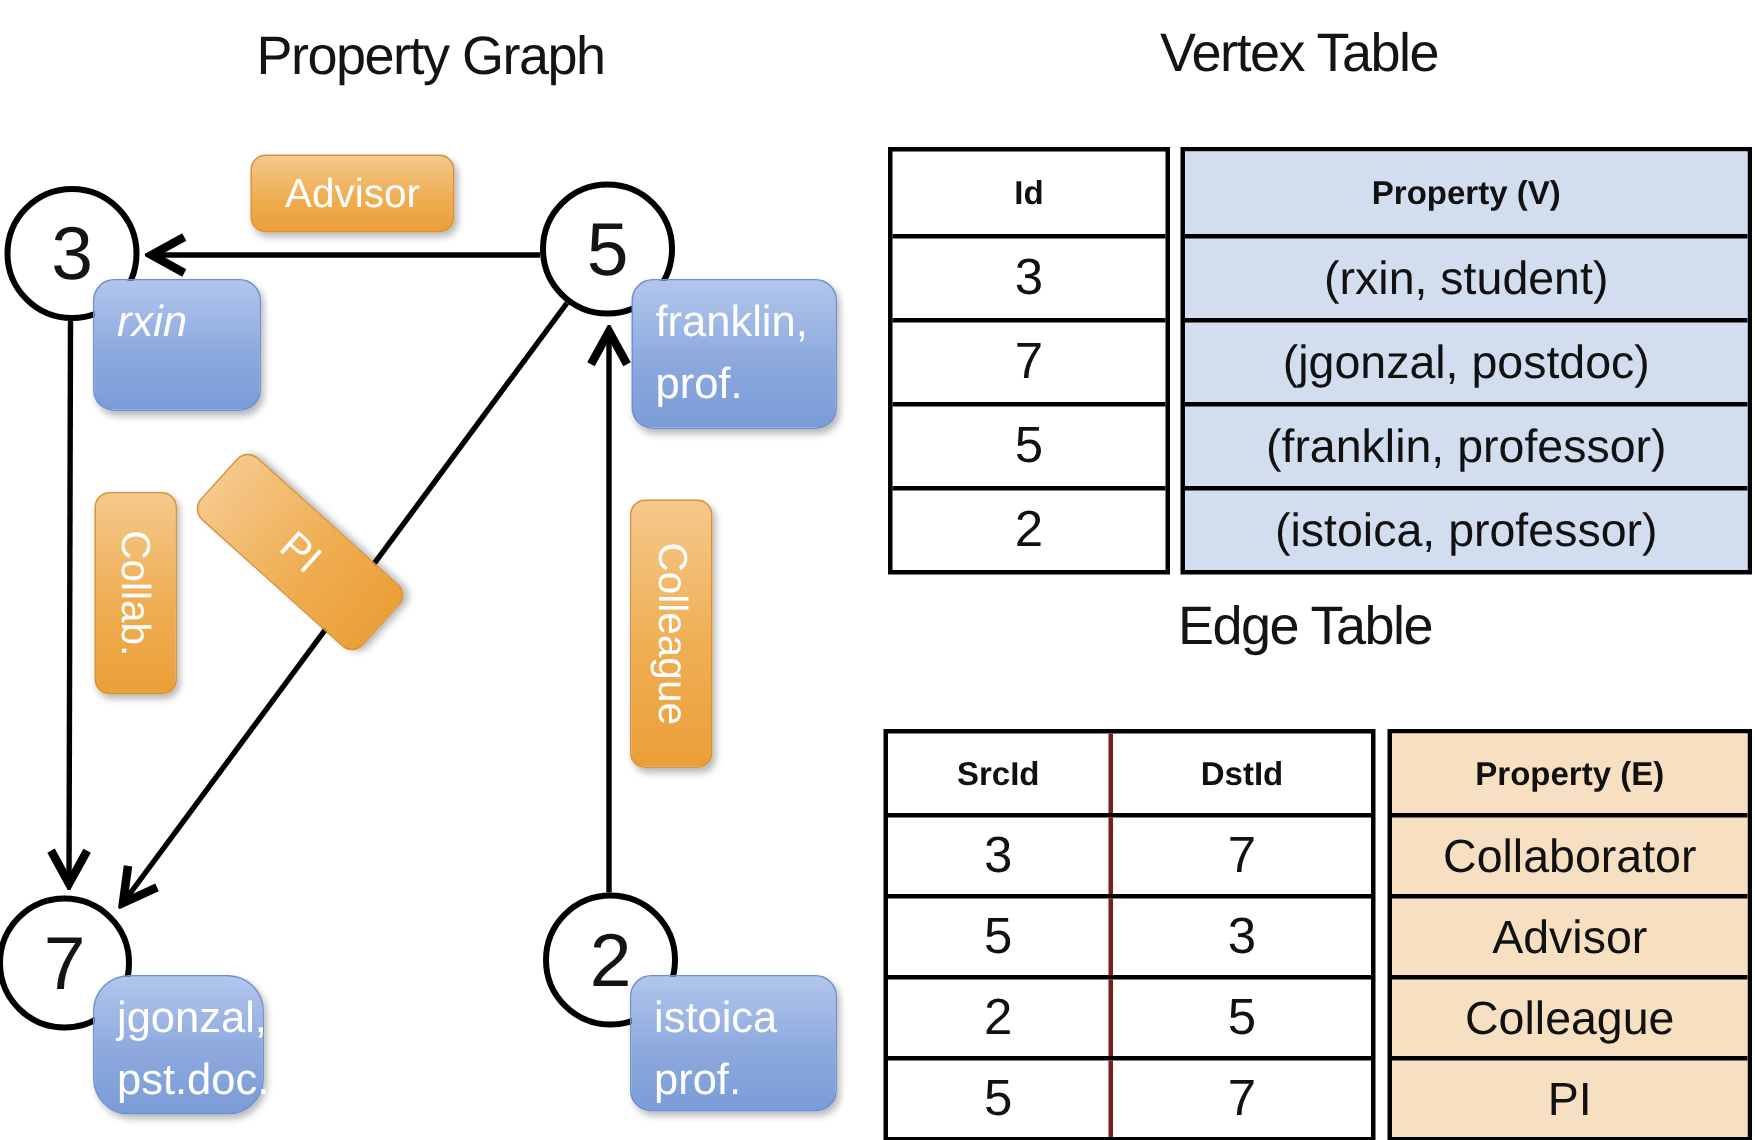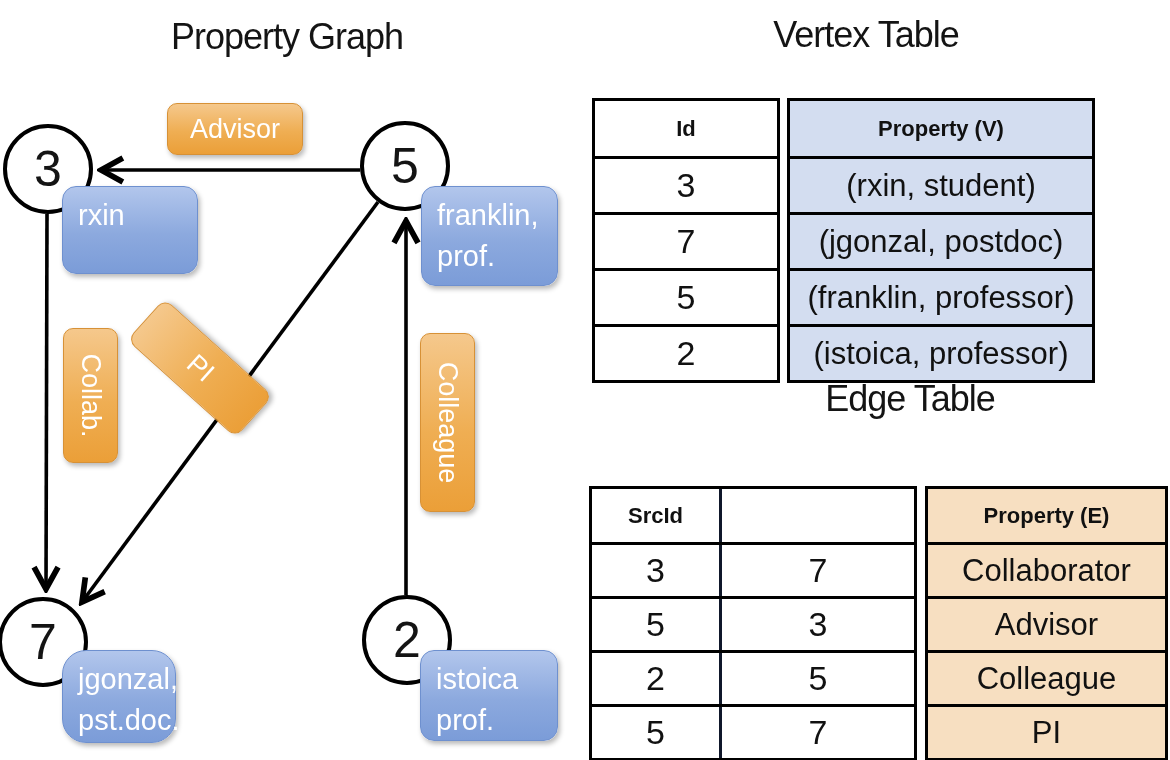--- a/index.html
+++ b/index.html
@@ -40,21 +40,21 @@
   .trow.head{font-weight:bold;font-size:22px;}
   .vertex .trow{height:53px;}
   .vertex .trow.head{height:55px;}
   .edge .trow{height:51px;}
   .edge .trow.head{height:53px;}
   .bluefill{background:#d3ddf0;}
   .tanfill{background:#f7dfc1;}
   .split{justify-content:flex-start;padding:0;}
   .cell{height:100%;display:flex;align-items:center;justify-content:center;
         box-sizing:border-box;}
-  .cell.src{width:130px;border-right:3px solid #0f172a;}
+  .cell.src{width:150px;border-right:3px solid #7f1d1d;}
   .cell.dst{flex:1;}
   .num{font-size:34px;}
 </style>
 </head>
 <body>
 
 <div class="big-title" style="left:287px;top:16px;">Property Graph</div>
 
 <svg id="edge-svg" width="560" height="760" viewBox="0 0 560 760">
   <defs>
@@ -66,21 +66,21 @@
   <line x1="47" y1="214" x2="46" y2="589" stroke="#000" stroke-width="3.6" marker-end="url(#arrow)"></line>
   <line x1="378" y1="202" x2="82" y2="602" stroke="#000" stroke-width="3.6" marker-end="url(#arrow)"></line>
   <line x1="406" y1="595" x2="406" y2="221" stroke="#000" stroke-width="3.6" marker-end="url(#arrow)"></line>
 </svg>
 
 <div class="node" style="left:3px;top:124px;">3</div>
 <div class="node" style="left:360px;top:121px;">5</div>
 <div class="node" style="left:-2px;top:597px;">7</div>
 <div class="node" style="left:362px;top:595px;">2</div>
 
-<div class="vbox" style="left:62px;top:186px;width:136px;height:88px;">
+<div class="vbox" style="left:62px;top:186px;width:112px;height:88px;font-style:italic;">
   <span>rxin</span>
 </div>
 <div class="vbox" style="left:421px;top:186px;width:137px;height:100px;">
   <span>franklin,</span>
   <span>prof.</span>
 </div>
 <div class="vbox" style="left:62px;top:650px;width:114px;height:93px;border-radius:24px;">
   <span>jgonzal,</span>
   <span>pst.doc.</span>
 </div>
@@ -103,33 +103,34 @@
 <div class="big-title" style="left:866px;top:14px;">Vertex Table</div>
 
 <div class="tgroup vertex" style="left:592px;top:98px;width:188px;">
   <div class="trow head first">Id</div>
   <div class="trow num">3</div>
   <div class="trow num">7</div>
   <div class="trow num">5</div>
   <div class="trow num">2</div>
 </div>
 
-<div class="tgroup vertex" style="left:787px;top:98px;width:308px;">
+<div class="tgroup vertex" style="left:787px;top:98px;width:381px;">
   <div class="trow head first bluefill">Property (V)</div>
   <div class="trow bluefill">(rxin, student)</div>
   <div class="trow bluefill">(jgonzal, postdoc)</div>
   <div class="trow bluefill">(franklin, professor)</div>
   <div class="trow bluefill">(istoica, professor)</div>
 </div>
 
-<div class="big-title" style="left:870px;top:378px;margin-left:40px;">Edge Table</div>
+<div class="big-title" style="left:870px;top:396px;">Edge Table</div>
 
 <div class="tgroup edge" style="left:589px;top:486px;width:328px;">
   <div class="trow head first split">
     <div class="cell src">SrcId</div>
+    <div class="cell dst">DstId</div>
   </div>
   <div class="trow split num">
     <div class="cell src">3</div>
     <div class="cell dst">7</div>
   </div>
   <div class="trow split num">
     <div class="cell src">5</div>
     <div class="cell dst">3</div>
   </div>
   <div class="trow split num">

